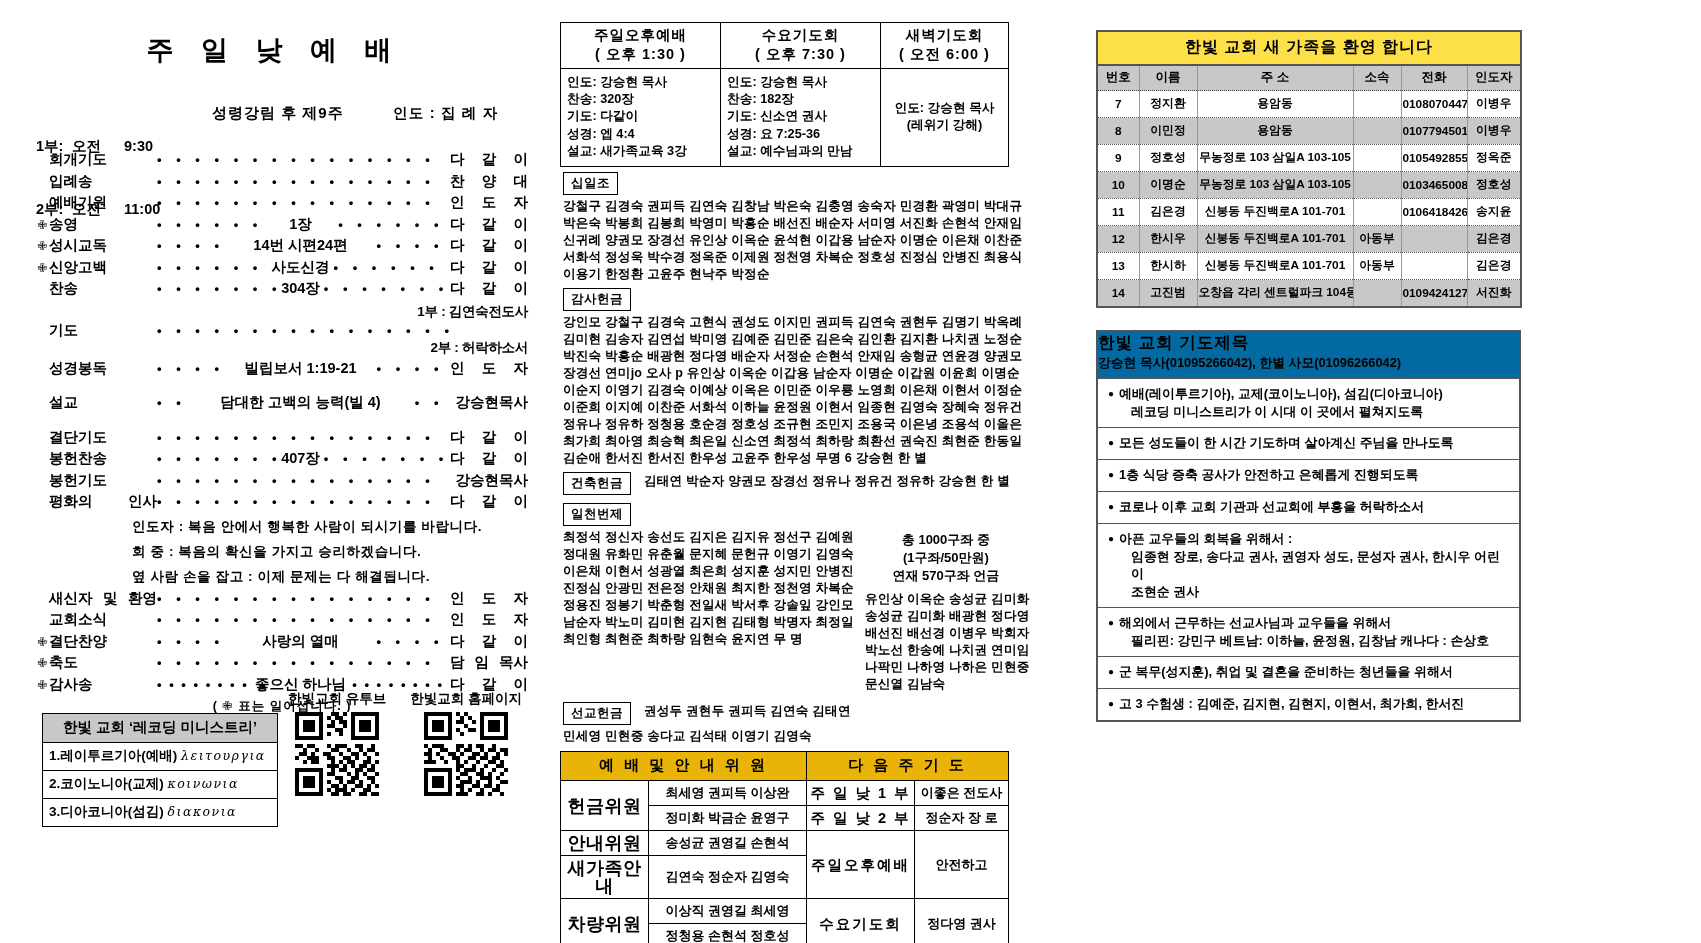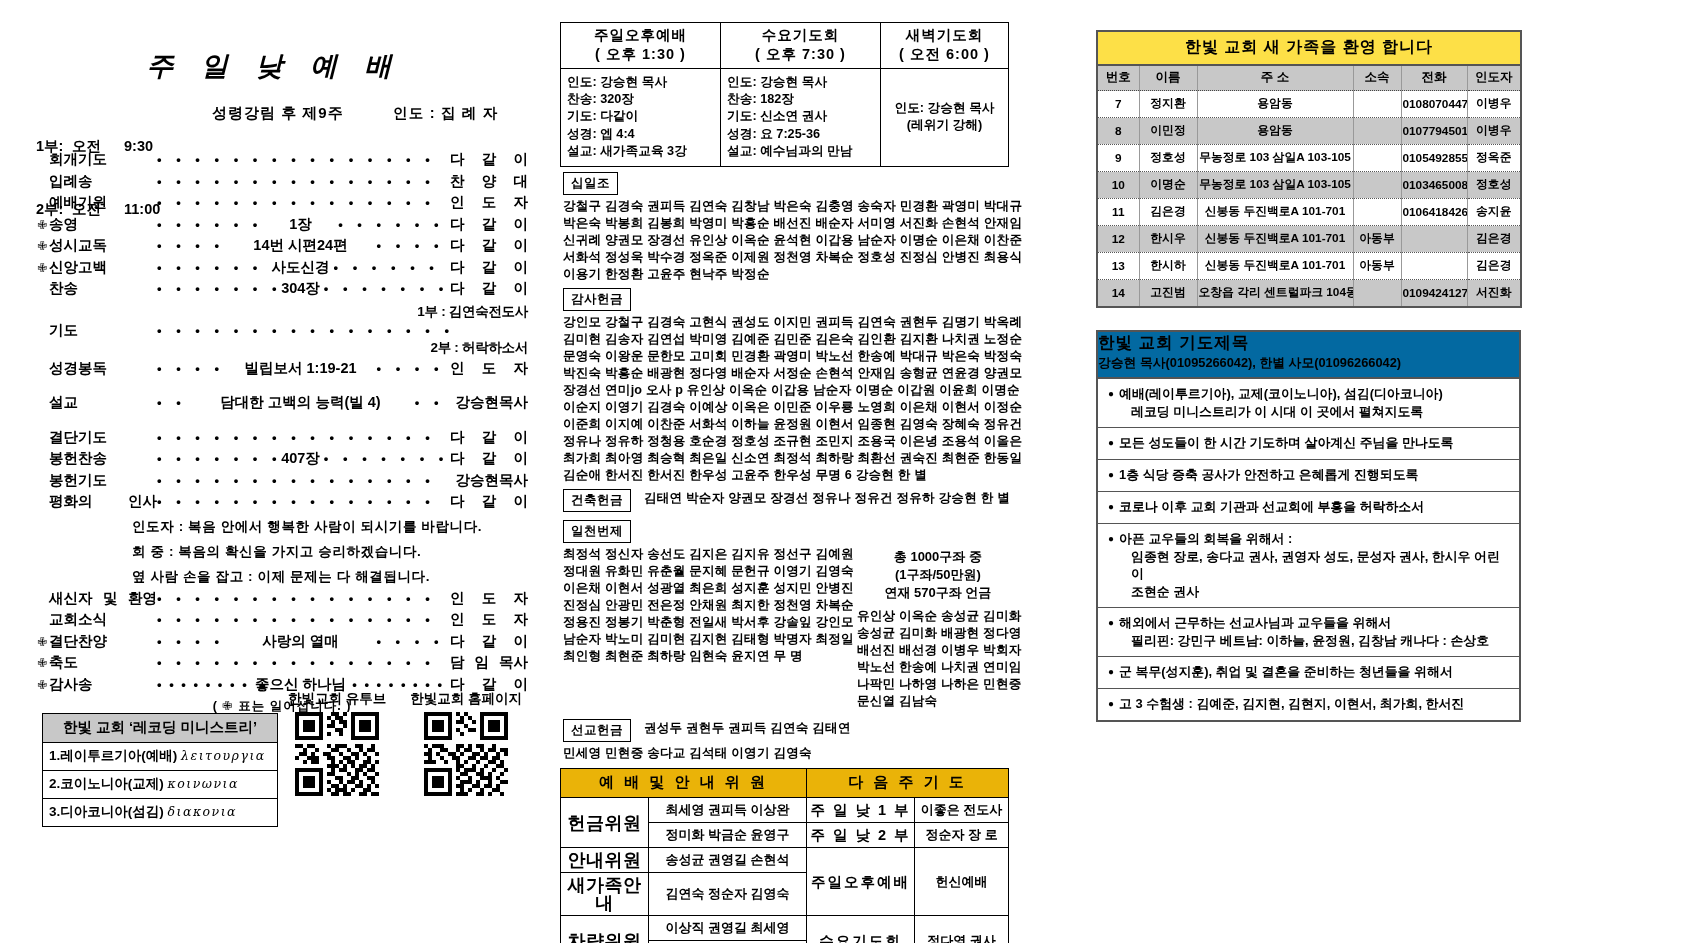--- a/index.html
+++ b/index.html
@@ -10,21 +10,21 @@
     font-family: "Liberation Sans", "DejaVu Sans", sans-serif;
     color:#000;
     position:relative;
     overflow:hidden;
   }
   .col { position:absolute; top:0; }
   
   #col-left { left:0; width:548px; }
   .main-title {
     text-align:center; font-size:27px; font-weight:bold;
-    letter-spacing:10px; margin-top:48px;font-style:italic;
+    letter-spacing:10px; margin-top:32px;
   }
   .svc-times {
     position:absolute; left:36px; top:94px;
     font-size:14.5px; font-weight:bold; line-height:21px;
     white-space:pre;
   }
   .svc-times .lbl { display:inline-block; width:36px; }
   .svc-times .ap  { display:inline-block; width:52px; }
   .season {
     position:absolute; left:212px; top:104px;
@@ -80,21 +80,21 @@
   table.svc td { vertical-align:top; padding:5px 6px 6px; font-size:12.7px; font-weight:bold; line-height:17.2px; }
   table.svc td.ctr { vertical-align:middle; text-align:center; }
   .sec-tag {
     display:inline-block; border:1.5px solid #000; font-size:12.5px; font-weight:bold;
     padding:1.5px 7px 2.5px; letter-spacing:0.5px; margin:5px 0 3px 3px;
   }
   .names { font-size:12.6px; line-height:17px; font-weight:bold; letter-spacing:0.2px; padding-left:3px;}
   .names div { white-space:nowrap; }
   .inline-tag-row { display:flex; align-items:flex-start; gap:10px; }
   .inline-tag-row .names { padding-top:6px; }
-  .two-col-area { display:flex; }
+  .two-col-area { display:flex; gap:8px; }
   .two-col-area .left-names { flex:1 1 auto; }
   .two-col-area .right-box { width:168px; flex:none; padding-top:2px; }
   .gift-summary { text-align:center; font-size:13px; font-weight:bold; line-height:18px; margin-bottom:6px; }
   table.duty { border-collapse:collapse; width:448px; table-layout:fixed; margin-top:6px; }
   table.duty th, table.duty td { border:1.4px solid #000; text-align:center; }
   table.duty th { background:#eab308; font-weight:bold; font-size:15px; padding:4px 0 5px; letter-spacing:3px;}
   table.duty td { font-size:13px; font-weight:bold; padding:3px 2px; line-height:18px; }
   table.duty td.rowlbl { font-size:18px; letter-spacing:0.5px; }
   table.duty td.big { font-size:14.5px; letter-spacing:2px; }
   
@@ -569,21 +569,20 @@
     <div>신귀례 양권모 장경선 유인상 이옥순 윤석현 이갑용 남순자 이명순 이은채 이찬준</div>
     <div>서화석 정성욱 박수경 정옥준 이제원 정천영 차복순 정호성 진정심 안병진 최용식</div>
     <div>이용기 한정환 고윤주 현낙주 박정순</div>
   </div>
 
   
   <div class="sec-tag">감사헌금</div>
   <div class="names">
     <div>강인모 강철구 김경숙 고현식 권성도 이지민 권피득 김연숙 권현두 김명기 박옥례</div>
     <div>김미현 김송자 김연섭 박미영 김예준 김민준 김은숙 김인환 김지환 나치권 노정순</div>
-    <div>문영숙 이왕운 문한모 고미회 민경환 곽영미 박노선 한송예 박대규 박은숙 박정숙</div>
     <div>박진숙 박흥순 배광현 정다영 배순자 서정순 손현석 안재임 송형균 연윤경 양권모</div>
     <div>장경선 연미јо 오사 р 유인상 이옥순 이갑용 남순자 이명순 이갑원 이윤희 이명순</div>
     <div>이순지 이영기 김경숙 이예상 이옥은 이민준 이우룡 노영희 이은채 이현서 이정순</div>
     <div>이준희 이지예 이찬준 서화석 이하늘 윤정원 이현서 임종현 김영숙 장혜숙 정유건</div>
     <div>정유나 정유하 정청용 호순경 정호성 조규현 조민지 조용국 이은녕 조용석 이올은</div>
     <div>최가희 최아영 최승혁 최은일 신소연 최정석 최하랑 최환선 권숙진 최현준 한동일</div>
     <div>김순애 한서진 한서진 한우성 고윤주 한우성 무명 6 강승현 한   별</div>
   </div>
 
   
@@ -655,21 +654,21 @@
     </tr>
     <tr>
       <td>정미화 박금순 윤영구</td>
       <td class="big">주 일 낮 2 부</td>
       <td>정순자 장 로</td>
     </tr>
     <tr>
       <td class="rowlbl">안내위원</td>
       <td>송성균 권영길 손현석</td>
       <td rowspan="2" class="big">주일오후예배</td>
-      <td rowspan="2">헌신예배</td>
+      <td rowspan="2">안전하고</td>
     </tr>
     <tr>
       <td class="rowlbl">새가족안내</td>
       <td>김연숙 정순자 김영숙</td>
     </tr>
     <tr>
       <td rowspan="2" class="rowlbl">차량위원</td>
       <td>이상직 권영길 최세영</td>
       <td rowspan="2" class="big">수요기도회</td>
       <td rowspan="2">정다영 권사</td>

